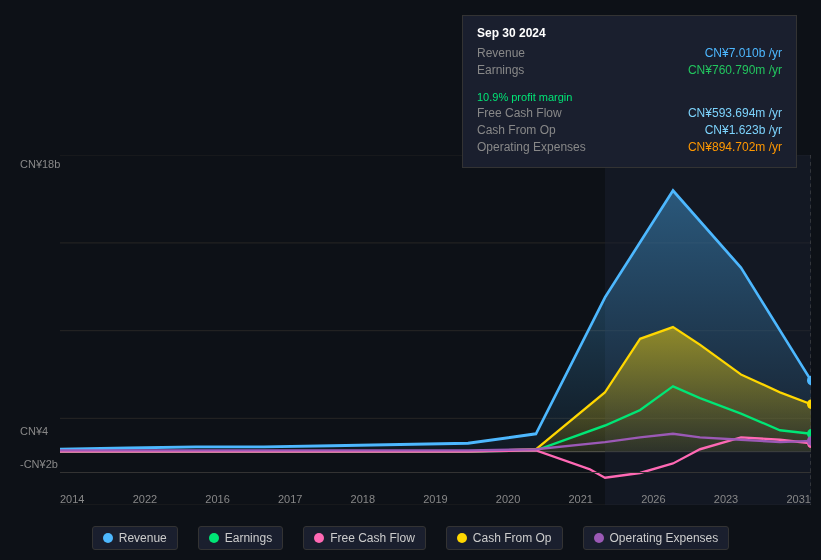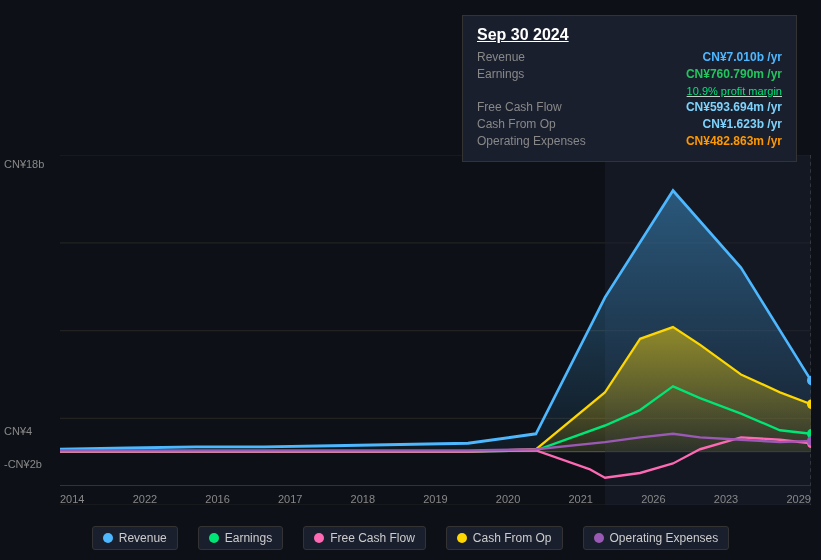--- a/index.html
+++ b/index.html
@@ -22,47 +22,44 @@
       background: #1a1f2e;
       border: 1px solid #333;
       padding: 10px 14px;
       font-size: 12px;
       z-index: 10;
     }
     #tooltip .tooltip-date {
       color: #fff;
       font-weight: bold;
       margin-bottom: 6px;
-      font-size: 16px;
-      text-decoration: underline;
+      font-size: 12px;
     }
     .tooltip-row {
       display: flex;
       justify-content: space-between;
       align-items: center;
       margin: 3px 0;
     }
     .tooltip-label {
       color: #888;
     }
     .tooltip-value {
-      font-weight: bold;
+      font-weight: normal;
       padding-left: 12px;
     }
     .val-blue { color: #4db8ff; }
     .val-green { color: #22c55e; }
     .val-teal { color: #7dd3fc; }
     .val-yellow { color: #7dd3fc; }
     .val-orange { color: #ff9800; }
     .profit-margin-row {
       display: flex;
-      justify-content: flex-end;
-      margin-top: 4px;
+      margin-top: 14px;
       margin-bottom: 2px;
-      text-decoration: underline;
     }
     .profit-margin-text {
       color: #00e676;
       font-size: 11px;
     }
 
     
     #chart-container {
       position: absolute;
       top: 155px;
@@ -73,40 +70,40 @@
     }
 
     #chart-svg {
       width: 100%;
       height: 100%;
     }
 
     
     .y-label {
       position: absolute;
-      left: 4px;
+      left: 20px;
       color: #888;
       font-size: 11px;
     }
     #y-top { top: 158px; }
     #y-mid { top: 425px; }
     #y-bot { top: 458px; }
 
     
     #x-axis {
       position: absolute;
       bottom: 55px;
       left: 60px;
       right: 10px;
       display: flex;
       justify-content: space-between;
       color: #888;
       font-size: 11px;
       border-top: 1px solid #333;
-      padding-top: 7px;
+      padding-top: 20px;
     }
 
     
     #legend {
       position: absolute;
       bottom: 10px;
       left: 0;
       right: 0;
       display: flex;
       justify-content: center;
@@ -161,21 +158,21 @@
   <div class="tooltip-row">
     <span class="tooltip-label">Free Cash Flow</span>
     <span class="tooltip-value val-teal">CN¥593.694m /yr</span>
   </div>
   <div class="tooltip-row">
     <span class="tooltip-label">Cash From Op</span>
     <span class="tooltip-value val-yellow">CN¥1.623b /yr</span>
   </div>
   <div class="tooltip-row">
     <span class="tooltip-label">Operating Expenses</span>
-    <span class="tooltip-value val-orange">CN¥482.863m /yr</span>
+    <span class="tooltip-value val-orange">CN¥894.702m /yr</span>
   </div>
 </div>
 
 <div class="y-label" id="y-top">CN¥18b</div>
 <div class="y-label" id="y-mid">CN¥4</div>
 <div class="y-label" id="y-bot">-CN¥2b</div>
 
 <div id="chart-container">
   <svg id="chart-svg" viewBox="0 0 751 295" preserveAspectRatio="none">
 
@@ -228,21 +225,21 @@
   <span>2014</span>
   <span>2022</span>
   <span>2016</span>
   <span>2017</span>
   <span>2018</span>
   <span>2019</span>
   <span>2020</span>
   <span>2021</span>
   <span>2026</span>
   <span>2023</span>
-  <span>2029</span>
+  <span>2031</span>
 </div>
 
 <div id="legend">
   <div class="legend-item">
     <div class="legend-dot" style="background:#4db8ff;"></div>
     <span>Revenue</span>
   </div>
   <div class="legend-item">
     <div class="legend-dot" style="background:#00e676;"></div>
     <span>Earnings</span>

